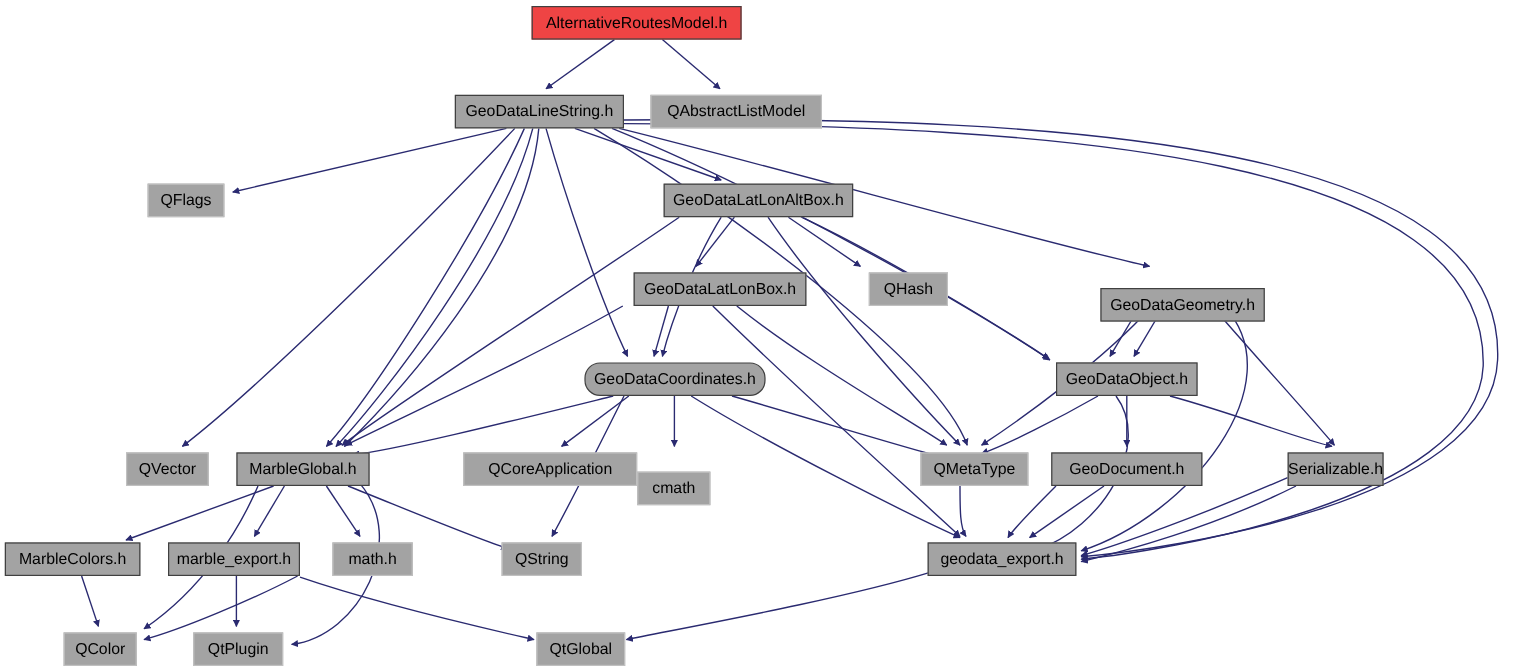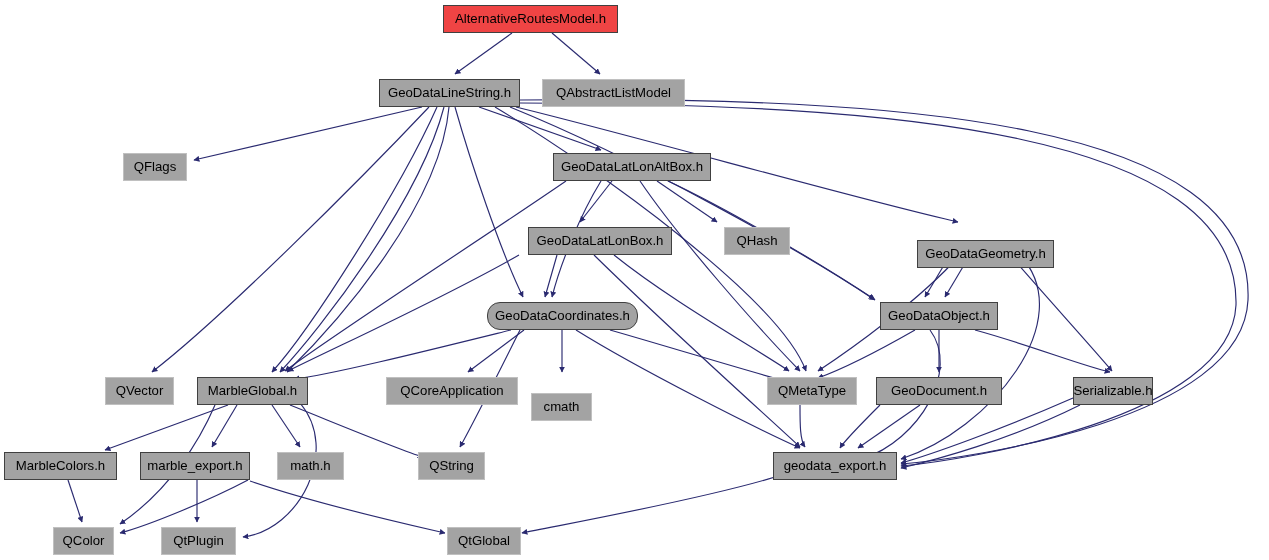--- a/index.html
+++ b/index.html
@@ -113,21 +113,21 @@
       </div>
       <div class="node hdr" style="left: 880px; top: 302px; width: 118px; height: 28px;">
         <span>GeoDataObject.h</span>
       </div>
       <div class="node" style="left: 105px; top: 377px; width: 69px; height: 28px;">
         <span>QVector</span>
       </div>
       <div class="node hdr" style="left: 197px; top: 377px; width: 111px; height: 28px;">
         <span>MarbleGlobal.h</span>
       </div>
-      <div class="node" style="left: 386px; top: 377px; width: 132px; height: 28px;">
+      <div class="node" style="left: 386px; top: 377px; width: 145px; height: 28px;">
         <span>QCoreApplication</span>
       </div>
       <div class="node" style="left: 531px; top: 393px; width: 61px; height: 28px;">
         <span>cmath</span>
       </div>
       <div class="node" style="left: 767px; top: 377px; width: 90px; height: 28px;">
         <span>QMetaType</span>
       </div>
       <div class="node hdr" style="left: 876px; top: 377px; width: 126px; height: 28px;">
         <span>GeoDocument.h</span>

